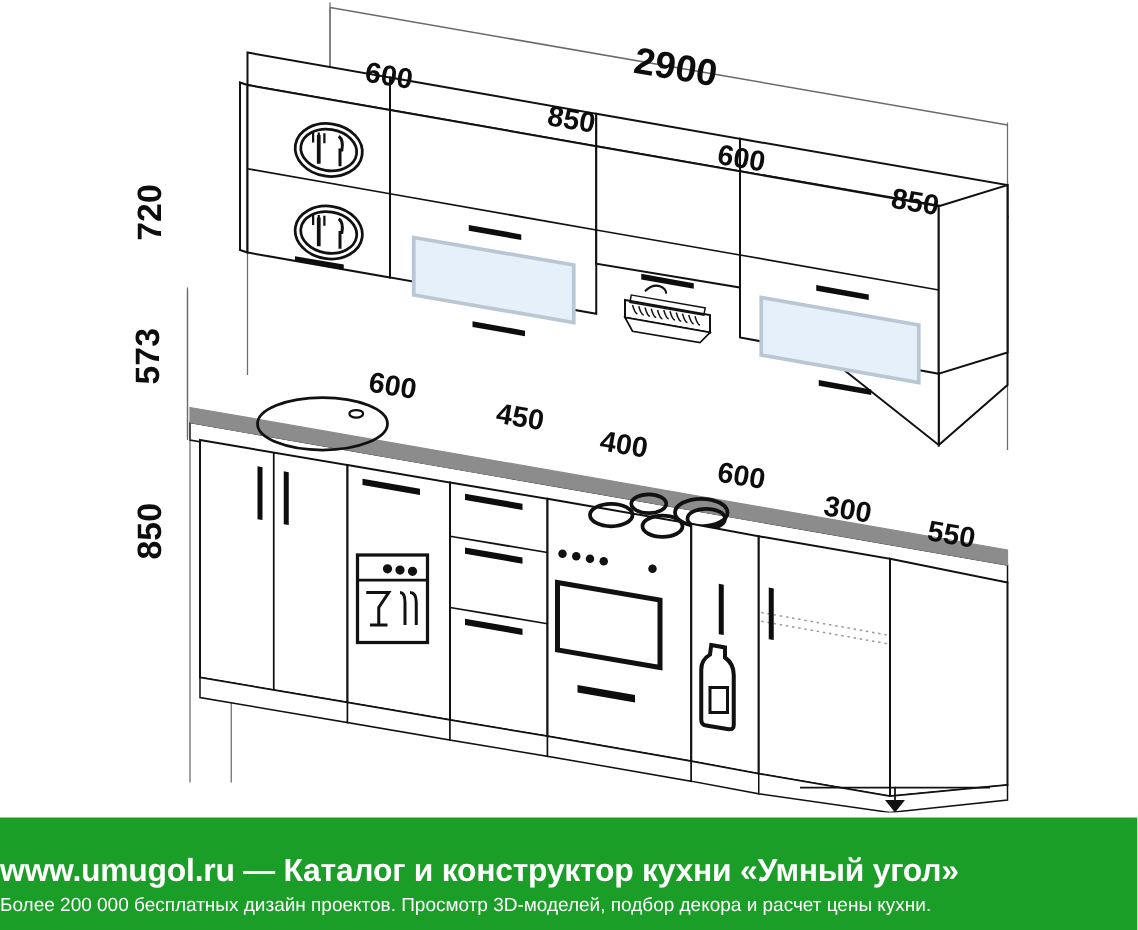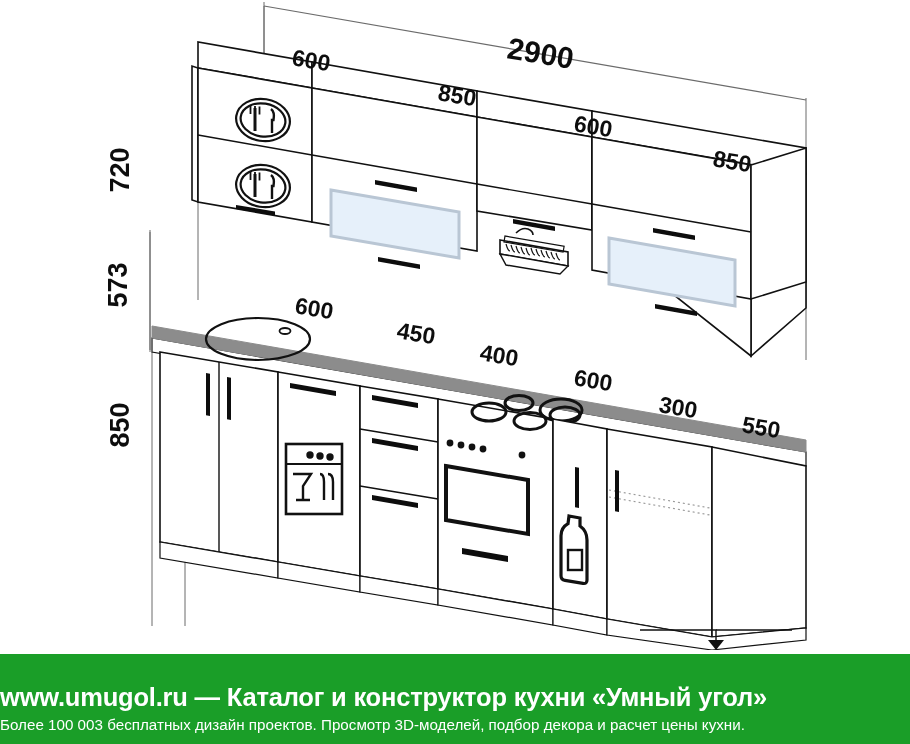--- a/index.html
+++ b/index.html
@@ -319,14 +319,14 @@
     <polyline points="640,630 716,630 716,644"></polyline>
     <polyline points="792,630 716,630"></polyline>
     <polygon points="708,640 724,640 716,650" fill="#111111" stroke="none"></polygon>
   </g>
 
 </svg>
 </div>
 
 <div class="banner">
   <p class="banner-line1">www.umugol.ru  —  Каталог и конструктор кухни «Умный угол»</p>
-  <p class="banner-line2">Более 100 003 бесплатных дизайн проектов. Просмотр 3D-моделей, подбор декора и расчет цены кухни.</p>
+  <p class="banner-line2">Более 200 000 бесплатных дизайн проектов. Просмотр 3D-моделей, подбор декора и расчет цены кухни.</p>
 </div>
 
 </body></html>

